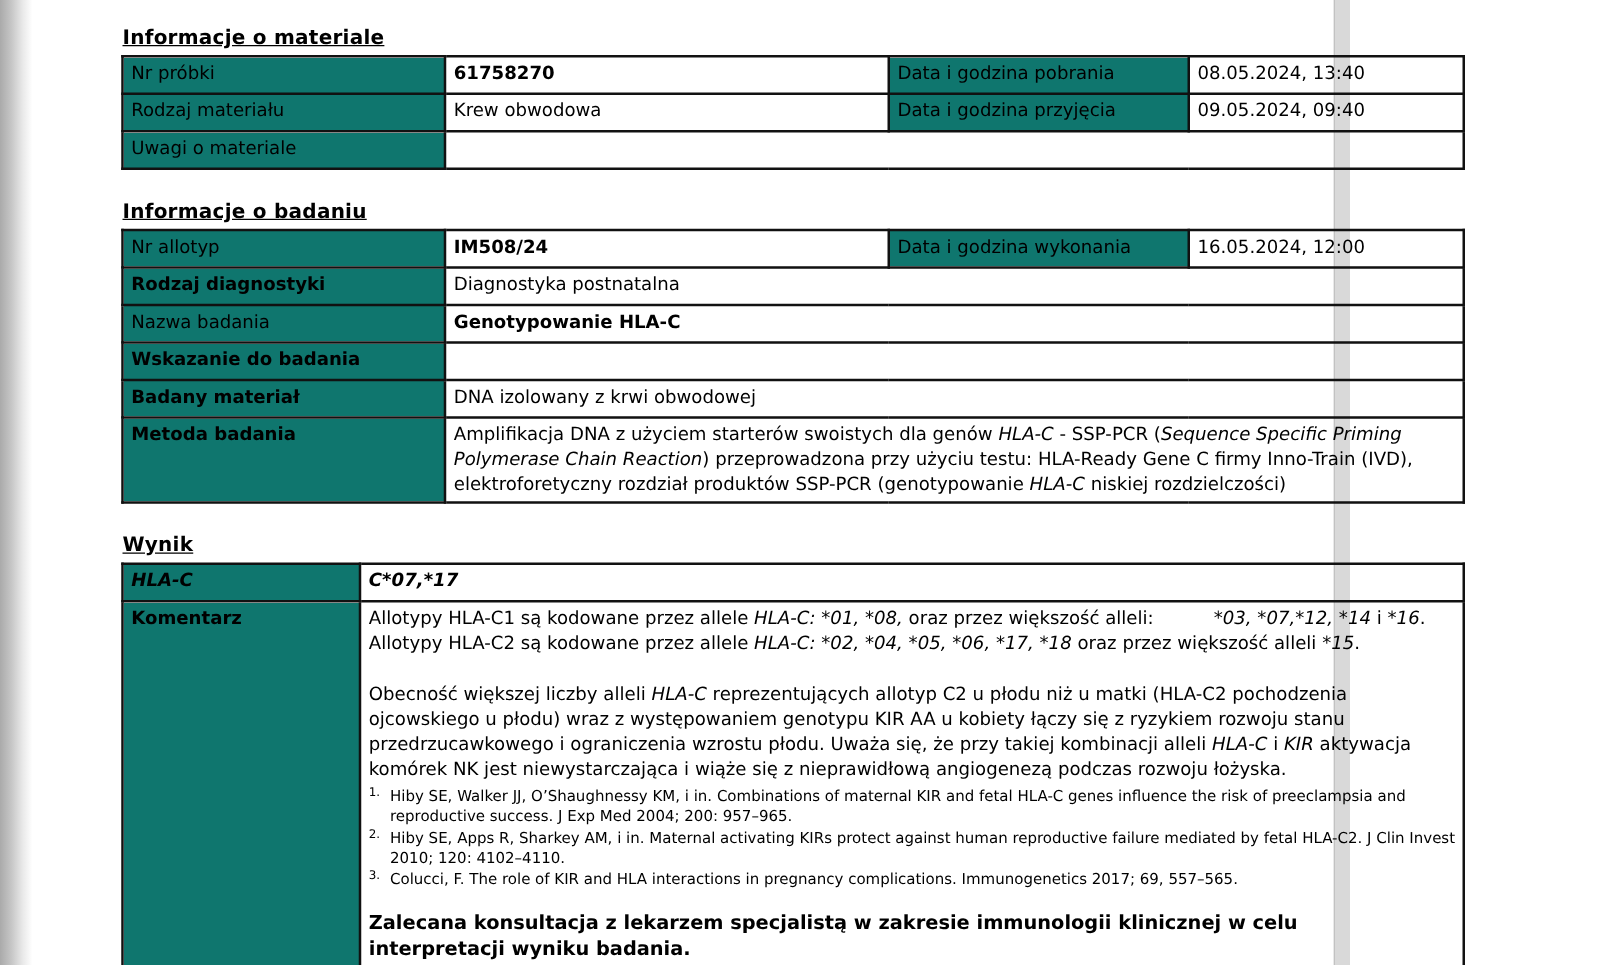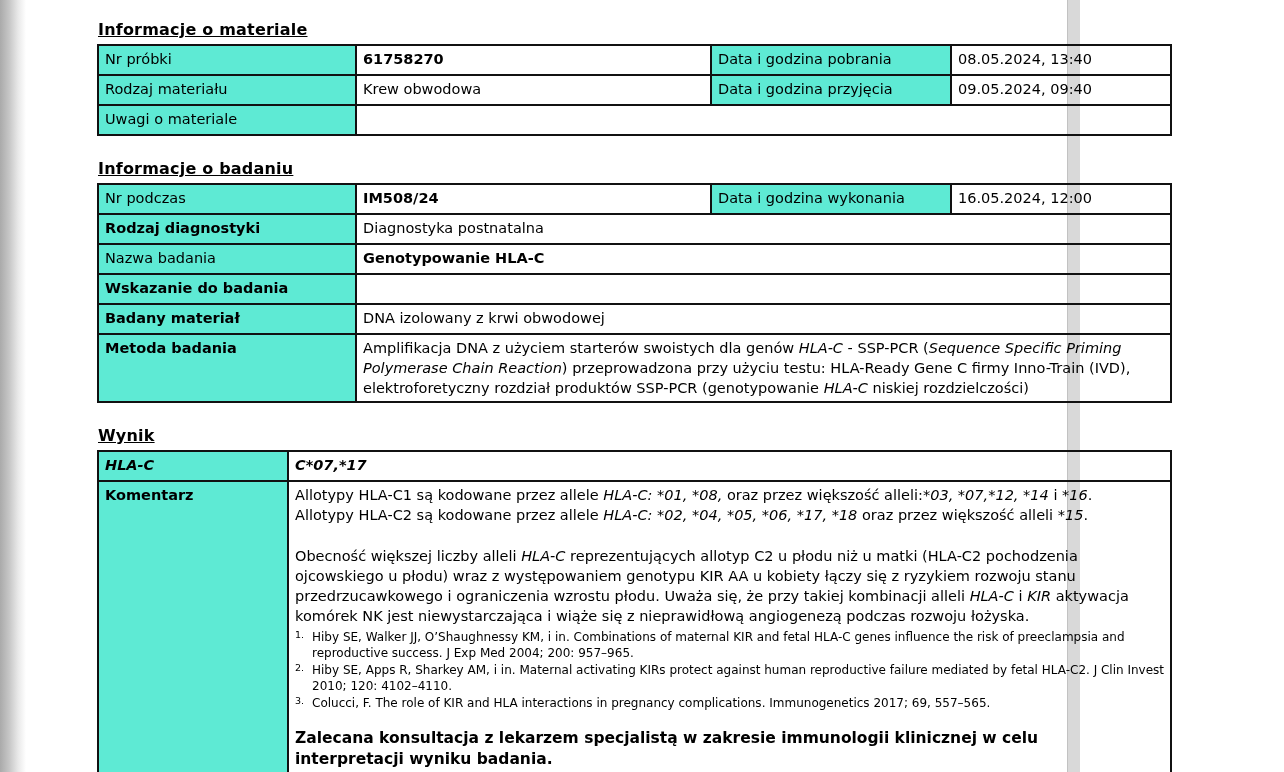--- a/index.html
+++ b/index.html
@@ -52,21 +52,21 @@
     margin-bottom: 23px;
   }
   table.doc td {
     border: 2px solid #111;
     padding: 3px 6px;
     height: 22px;
     vertical-align: top;
     overflow: hidden;
     line-height: 20px;
   }
-  td.lbl { background: #5eead4; }
+  td.lbl { background: #0f766e; }
   .b  { font-weight: bold; }
   .bi { font-weight: bold; font-style: italic; }
   table.wynik { margin-bottom: 0; }
   td.komentarz-label { vertical-align: middle; }
   .comment-body { min-height: 276px; }
   .comment-body .line { line-height: 20px; }
   .comment-paragraph { margin-top: 21px; line-height: 20px; }
   .refs { margin-top: 3px; font-size: 12px; line-height: 16px; width: 880px; }
   .ref { position: relative; padding-left: 17px; margin-top: 1px; }
   .ref-num {
@@ -122,21 +122,21 @@
     <div class="section-heading">Informacje o badaniu</div>
     <table class="doc">
       <colgroup>
           <col style="width:258px">
           <col style="width:355px">
           <col style="width:240px">
           <col style="width:220px">
         </colgroup>
       <tbody>
           <tr>
-        <td class="lbl">Nr podczas</td>
+        <td class="lbl">Nr allotyp</td>
         <td class="b">IM508/24</td>
         <td class="lbl">Data i godzina wykonania</td>
         <td>16.05.2024, 12:00</td>
       </tr>
       <tr>
         <td class="lbl b">Rodzaj diagnostyki</td>
         <td colspan="3">Diagnostyka postnatalna</td>
       </tr>
       <tr>
         <td class="lbl">Nazwa badania</td>
@@ -165,21 +165,21 @@
         </colgroup>
       <tbody>
           <tr>
         <td class="lbl bi">HLA-C</td>
         <td class="bi">C*07,*17</td>
       </tr>
       <tr>
         <td class="lbl b komentarz-label">Komentarz</td>
         <td>
           <div class="comment-body">
-            <div class="line"><span>Allotypy HLA-C1 są kodowane przez allele </span><span style="font-style: italic;">HLA-C: *01, *08,</span><span> oraz przez większość alleli:</span><span style="font-style: italic;">*03, *07,*12, *14</span><span> i </span><span style="font-style: italic;">*16</span><span>.</span></div>
+            <div class="line"><span>Allotypy HLA-C1 są kodowane przez allele </span><span style="font-style: italic;">HLA-C: *01, *08,</span><span> oraz przez większość alleli:</span><span style="font-style: italic; margin-left: 48px;">*03, *07,*12, *14</span><span> i </span><span style="font-style: italic;">*16</span><span>.</span></div>
             <div class="line"><span>Allotypy HLA-C2 są kodowane przez allele </span><span style="font-style: italic;">HLA-C: *02, *04, *05, *06, *17, *18</span><span> oraz przez większość alleli </span><span style="font-style: italic;">*15</span><span>.</span></div>
             <div class="comment-paragraph"><span>Obecność większej liczby alleli </span><span style="font-style: italic;">HLA-C</span><span> reprezentujących allotyp C2 u płodu niż u matki (HLA-C2 pochodzenia ojcowskiego u płodu) wraz z występowaniem genotypu KIR AA u kobiety łączy się z ryzykiem rozwoju stanu przedrzucawkowego i ograniczenia wzrostu płodu. Uważa się, że przy takiej kombinacji alleli </span><span style="font-style: italic;">HLA-C</span><span> i </span><span style="font-style: italic;">KIR</span><span> aktywacja komórek NK jest niewystarczająca i wiąże się z nieprawidłową angiogenezą podczas rozwoju łożyska.</span></div>
             <div class="refs">
               <div class="ref">
                 <span class="ref-num">1.</span><span>Hiby SE, Walker JJ, O’Shaughnessy KM, i in. Combinations of maternal KIR and fetal HLA-C genes influence the risk of preeclampsia and reproductive success. J Exp Med 2004; 200: 957–965.</span>
               </div>
               <div class="ref">
                 <span class="ref-num">2.</span><span>Hiby SE, Apps R, Sharkey AM, i in. Maternal activating KIRs protect against human reproductive failure mediated by fetal HLA-C2. J Clin Invest 2010; 120: 4102–4110.</span>
               </div>
               <div class="ref">

